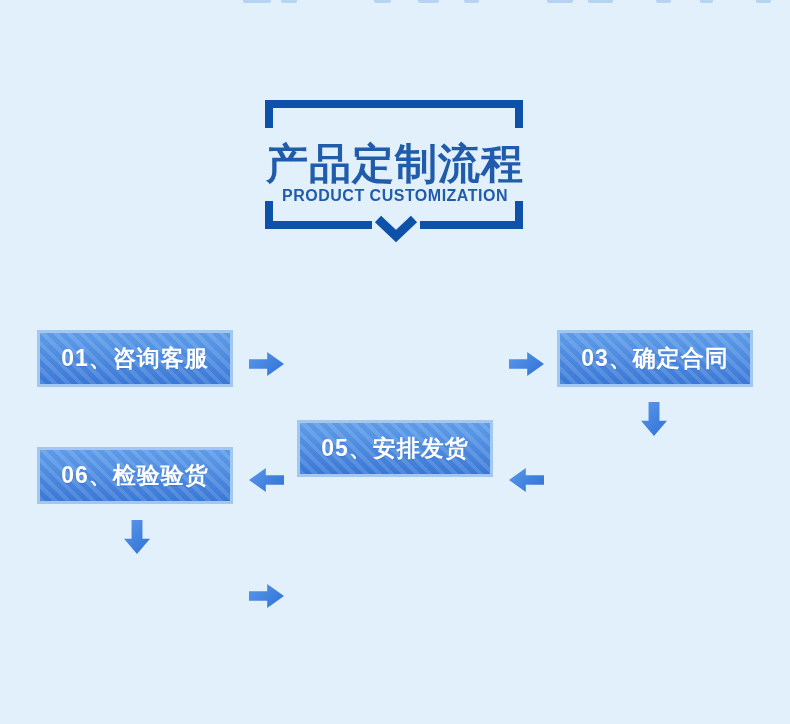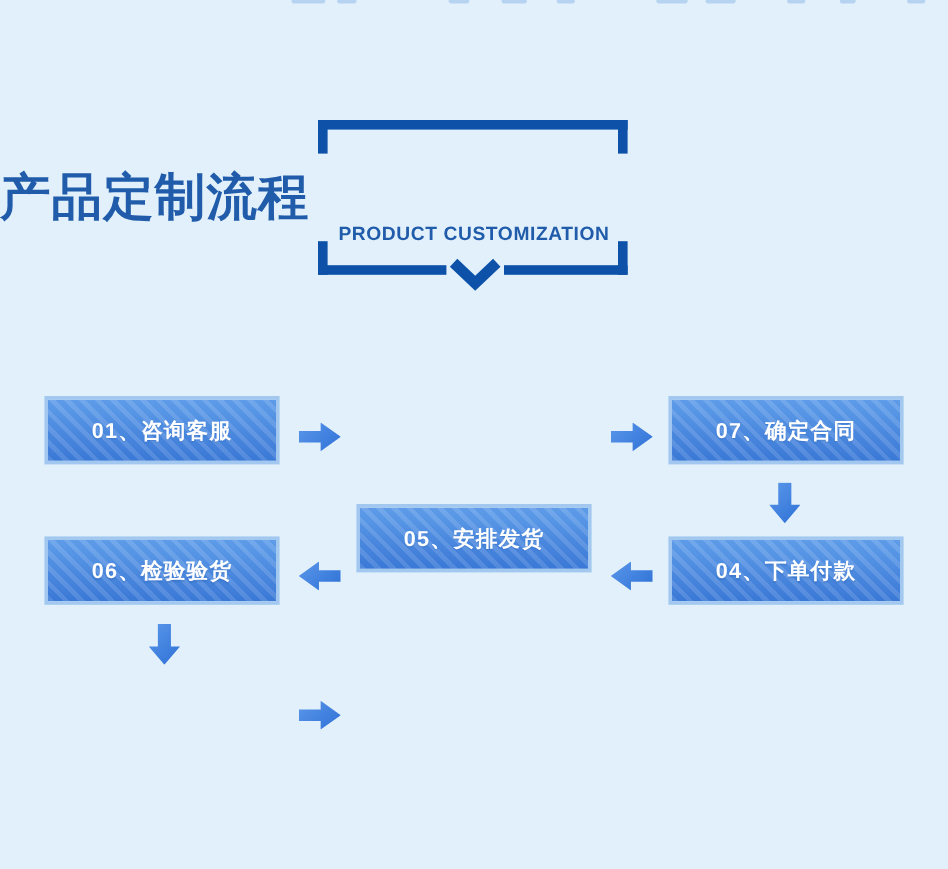--- a/index.html
+++ b/index.html
@@ -44,20 +44,21 @@
   .stub-tr   { left: 515px; top: 100px; width: 8px;  height: 28px; }
   .bar-bl    { left: 265px; top: 221px; width: 107px; height: 8px; }
   .bar-br    { left: 420px; top: 221px; width: 103px; height: 8px; }
   .stub-bl   { left: 265px; top: 201px; width: 8px;  height: 28px; }
   .stub-br   { left: 515px; top: 201px; width: 8px;  height: 28px; }
 
   .page-title {
     position: absolute;
     left: 0; right: 0;
     top: 136px;
+    text-align: center;
     font-size: 42px;
     font-weight: 700;
     letter-spacing: 1px;
     color: var(--title-text);
   }
   .page-subtitle {
     position: absolute;
     left: 0; right: 0;
     top: 187px;
     text-align: center;
@@ -84,21 +85,21 @@
       repeating-linear-gradient(45deg,
         rgba(255,255,255,0.13) 0 4px,
         rgba(255,255,255,0) 4px 9px),
       linear-gradient(180deg, var(--box-top) 0%, var(--box-bottom) 100%);
     display: flex;
     align-items: center;
     justify-content: center;
   }
   .step span {
     color: var(--box-text);
-    font-size: 18px;
+    font-size: 23px;
     font-weight: 700;
     letter-spacing: 1px;
     white-space: nowrap;
     text-shadow: 0 1px 1px rgba(30,80,160,0.25);
   }
 
   
   .arrow {
     position: absolute;
     background: linear-gradient(135deg, var(--arrow-light) 0%, var(--arrow-dark) 100%);
@@ -149,24 +150,21 @@
 
     <svg class="chevron" viewBox="0 0 48 32">
       <polyline points="6,6 24,23 42,6" fill="none" stroke="#0d52a8" stroke-width="9" stroke-linejoin="miter"></polyline>
     </svg>
   </header>
 
   <div class="step" style="left:37px;top:330px">
     <span>01、咨询客服</span>
   </div>
   <div class="step" style="left:557px;top:330px">
-    <span>07、确定合同</span>
-  </div>
-  <div class="step" style="left:557px;top:447px">
-    <span>04、下单付款</span>
+    <span>03、确定合同</span>
   </div>
   <div class="step" style="left:297px;top:420px">
     <span>05、安排发货</span>
   </div>
   <div class="step" style="left:37px;top:447px">
     <span>06、检验验货</span>
   </div>
 
   <div class="arrow arrow-right" style="left:249px;top:352px"></div>
   <div class="arrow arrow-right" style="left:509px;top:352px"></div>

